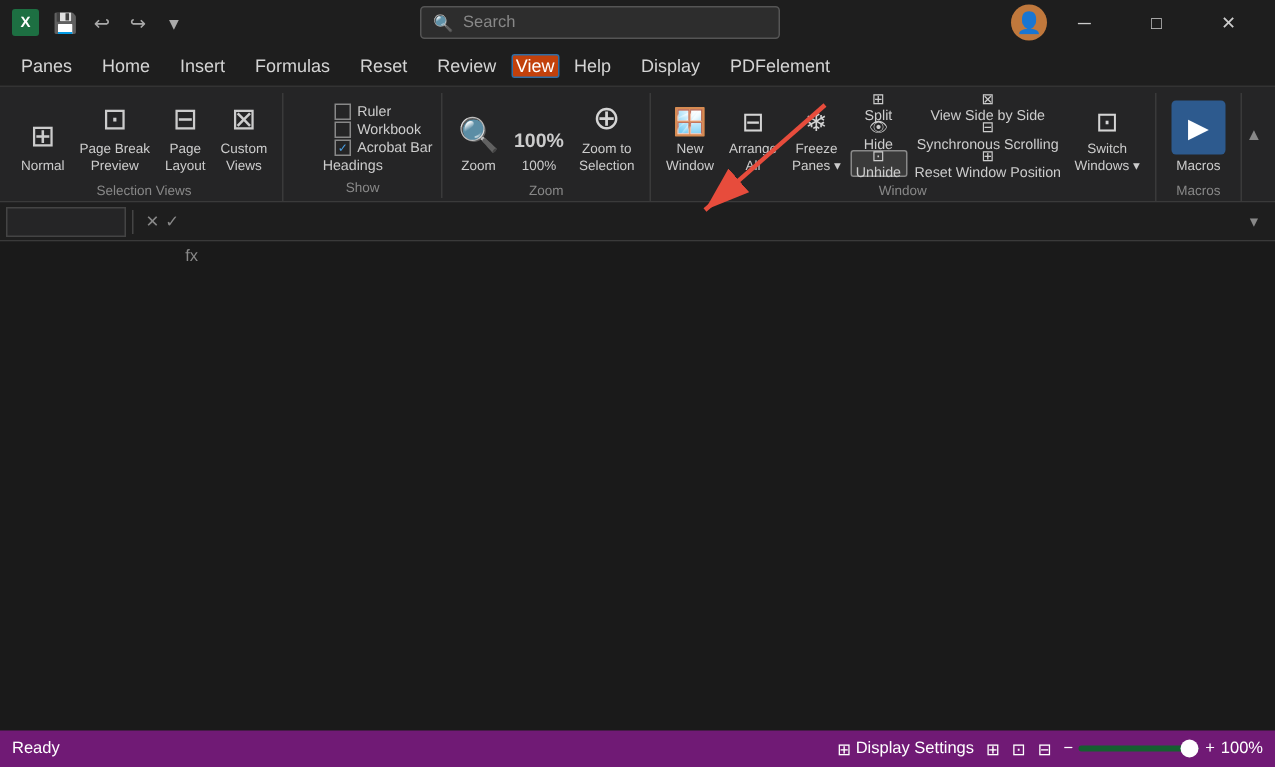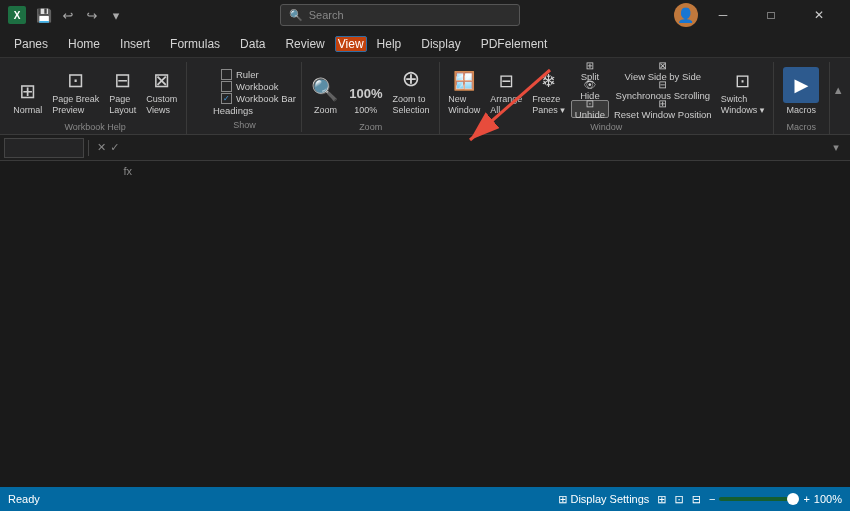--- a/index.html
+++ b/index.html
@@ -166,21 +166,21 @@
       height: 56px;
     }
     .ribbon-btn-icon {
       font-size: 20px;
       color: #ccc;
       margin-bottom: 2px;
     }
     .ribbon-btn-label {
       font-size: 9px;
       color: #ccc;
-      text-align: left;
+      text-align: center;
       white-space: nowrap;
       line-height: 1.2;
     }
     .ribbon-btn-sm {
       display: flex;
       flex-direction: column;
       align-items: center;
       cursor: pointer;
       padding: 1px 3px;
       border-radius: 2px;
@@ -291,21 +291,21 @@
       height: calc(511px - 30px - 28px - 66px - 26px - 24px);
     }
 
     
     .status-bar {
       position: absolute;
       bottom: 0;
       left: 0;
       right: 0;
       height: 24px;
-      background: #0369a1;
+      background: #701a75;
       display: flex;
       align-items: center;
       padding: 0 8px;
       font-size: 11px;
       color: white;
     }
     .status-left { flex: 1; }
     .status-right {
       display: flex;
       align-items: center;
@@ -371,21 +371,21 @@
     <div class="window-btn">□</div>
     <div class="window-btn close">✕</div>
   </div>
 </div>
 
 <div class="menu-bar">
   <div class="menu-item">Panes</div>
   <div class="menu-item">Home</div>
   <div class="menu-item">Insert</div>
   <div class="menu-item">Formulas</div>
-  <div class="menu-item">Data</div>
+  <div class="menu-item">Reset</div>
   <div class="menu-item">Review</div>
   <div class="menu-item active view-tab-box">View</div>
   <div class="menu-item">Help</div>
   <div class="menu-item">Display</div>
   <div class="menu-item">PDFelement</div>
 </div>
 
 <div class="ribbon">
   <div class="ribbon-groups">
 
@@ -401,36 +401,36 @@
         </div>
         <div class="ribbon-btn">
           <div class="ribbon-btn-icon">⊟</div>
           <div class="ribbon-btn-label">Page<br>Layout</div>
         </div>
         <div class="ribbon-btn">
           <div class="ribbon-btn-icon">⊠</div>
           <div class="ribbon-btn-label">Custom<br>Views</div>
         </div>
       </div>
-      <div class="ribbon-group-label">Workbook Help</div>
+      <div class="ribbon-group-label">Selection Views</div>
     </div>
 
     <div class="ribbon-group">
       <div class="ribbon-stacked" style="height:56px; justify-content:center; padding-top:4px;">
         <div class="ribbon-stacked-row">
           <div class="checkbox-sm"></div>
           <span class="ribbon-btn-sm-label">Ruler</span>
         </div>
         <div class="ribbon-stacked-row">
           <div class="checkbox-sm"></div>
           <span class="ribbon-btn-sm-label">Workbook</span>
         </div>
         <div class="ribbon-stacked-row">
           <div class="checkbox-sm checked">✓</div>
-          <span class="ribbon-btn-sm-label">Workbook Bar</span>
+          <span class="ribbon-btn-sm-label">Acrobat Bar</span>
         </div>
         <div class="ribbon-stacked-row" style="margin-left:20px;">
           <span class="ribbon-btn-sm-label">Headings</span>
         </div>
       </div>
       <div class="ribbon-group-label">Show</div>
     </div>
 
     <div class="ribbon-group">
       <div class="ribbon-group-content" style="align-items:flex-end;">

